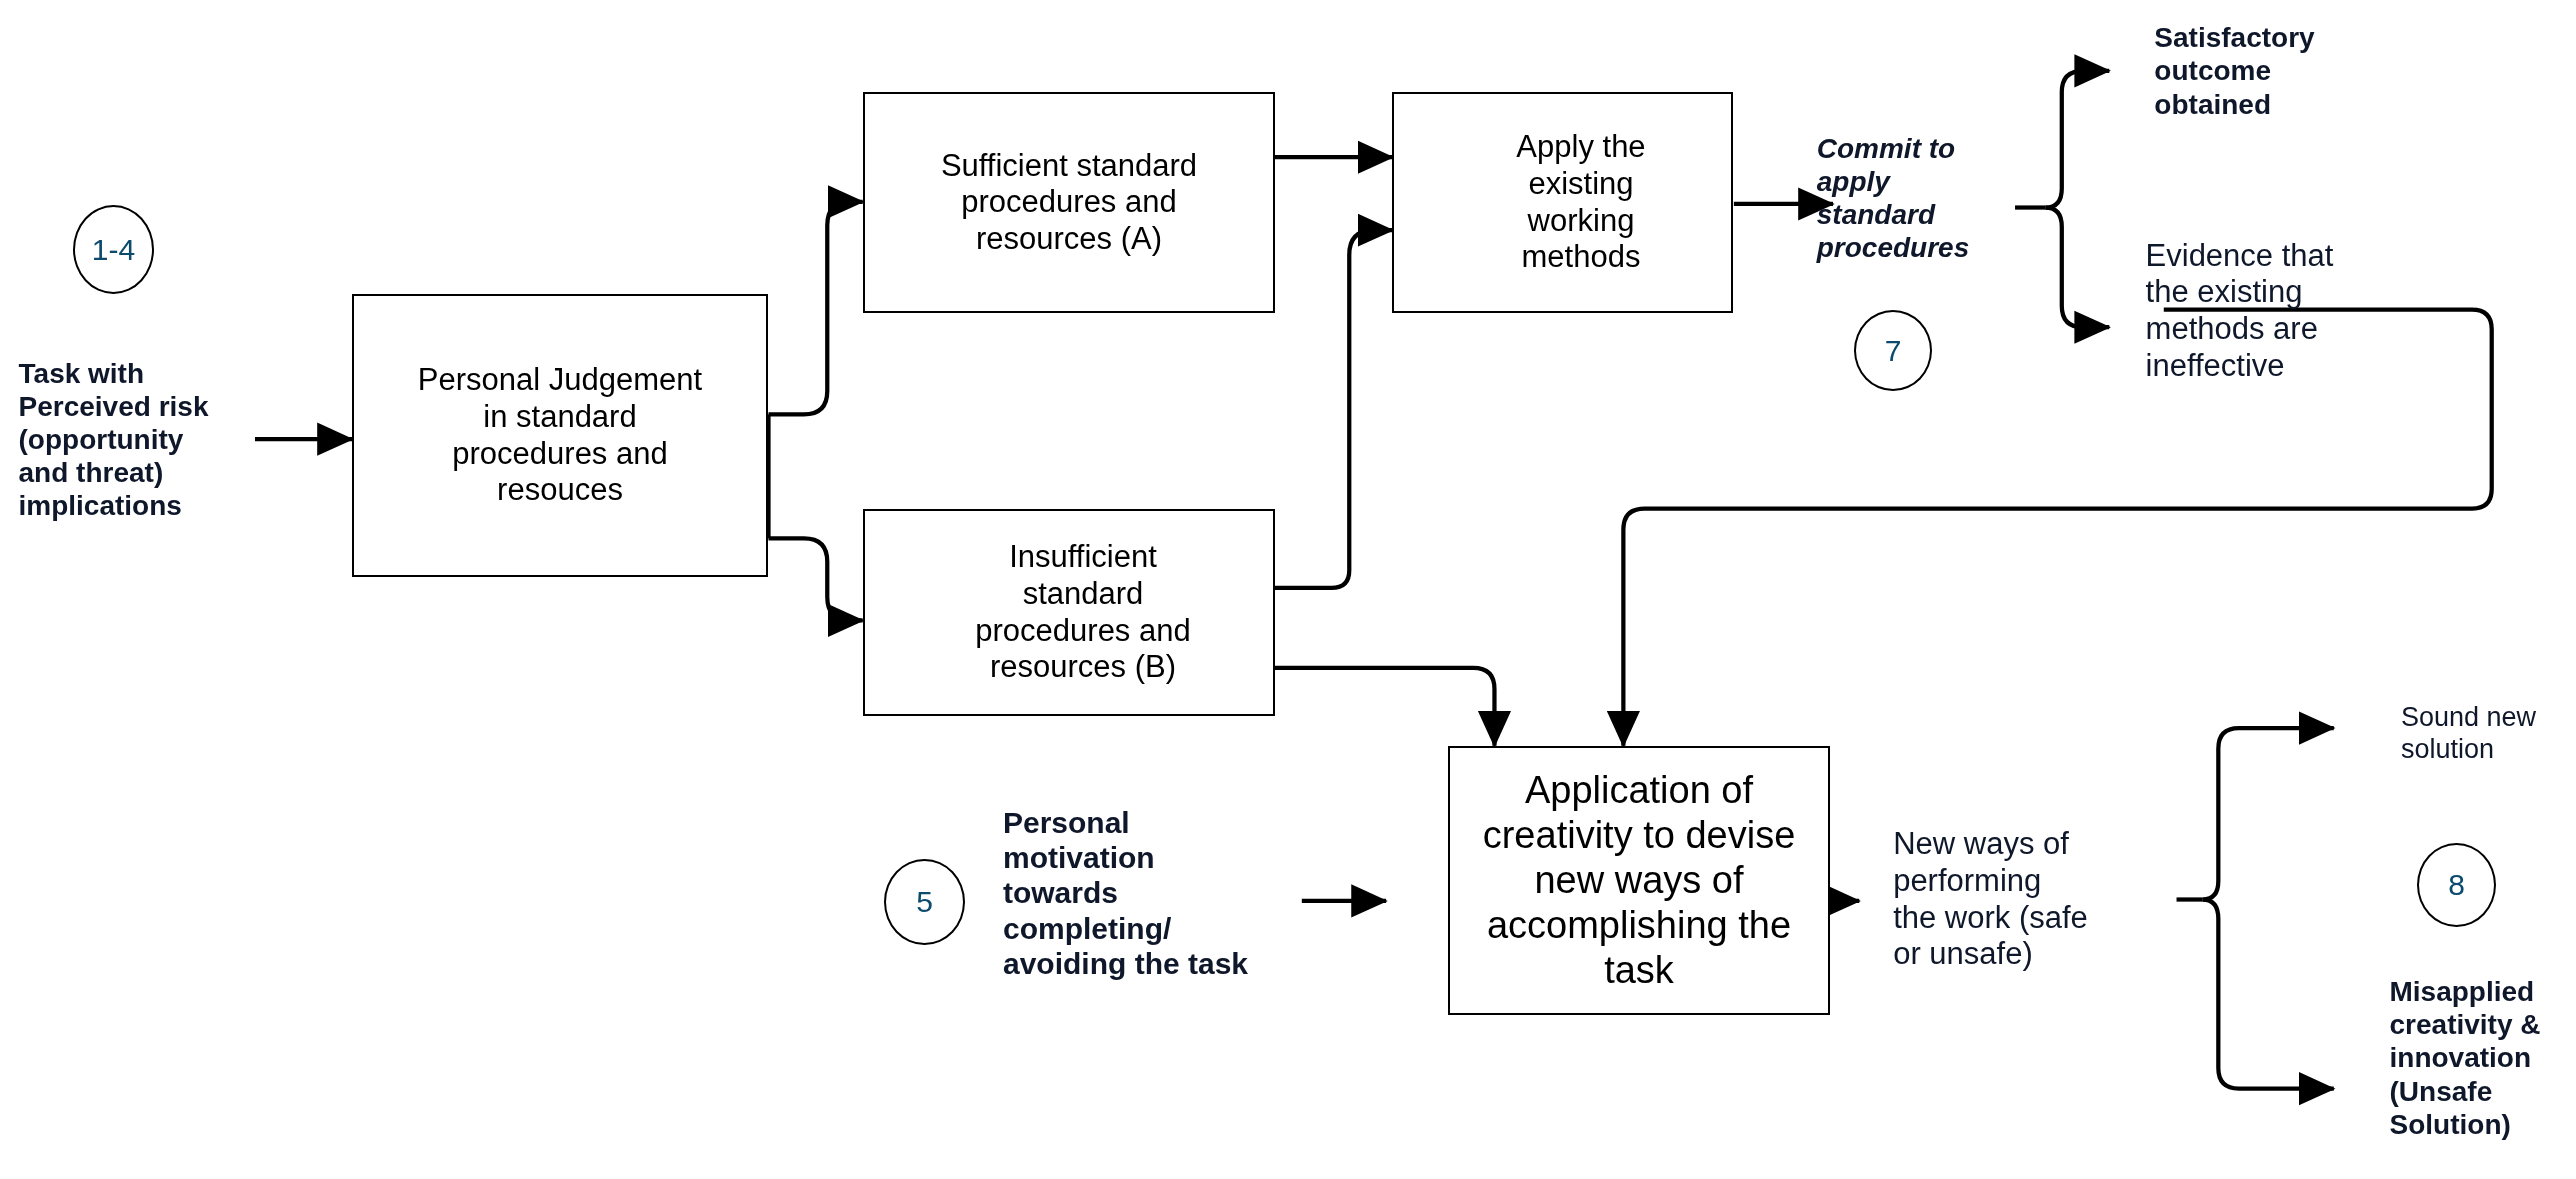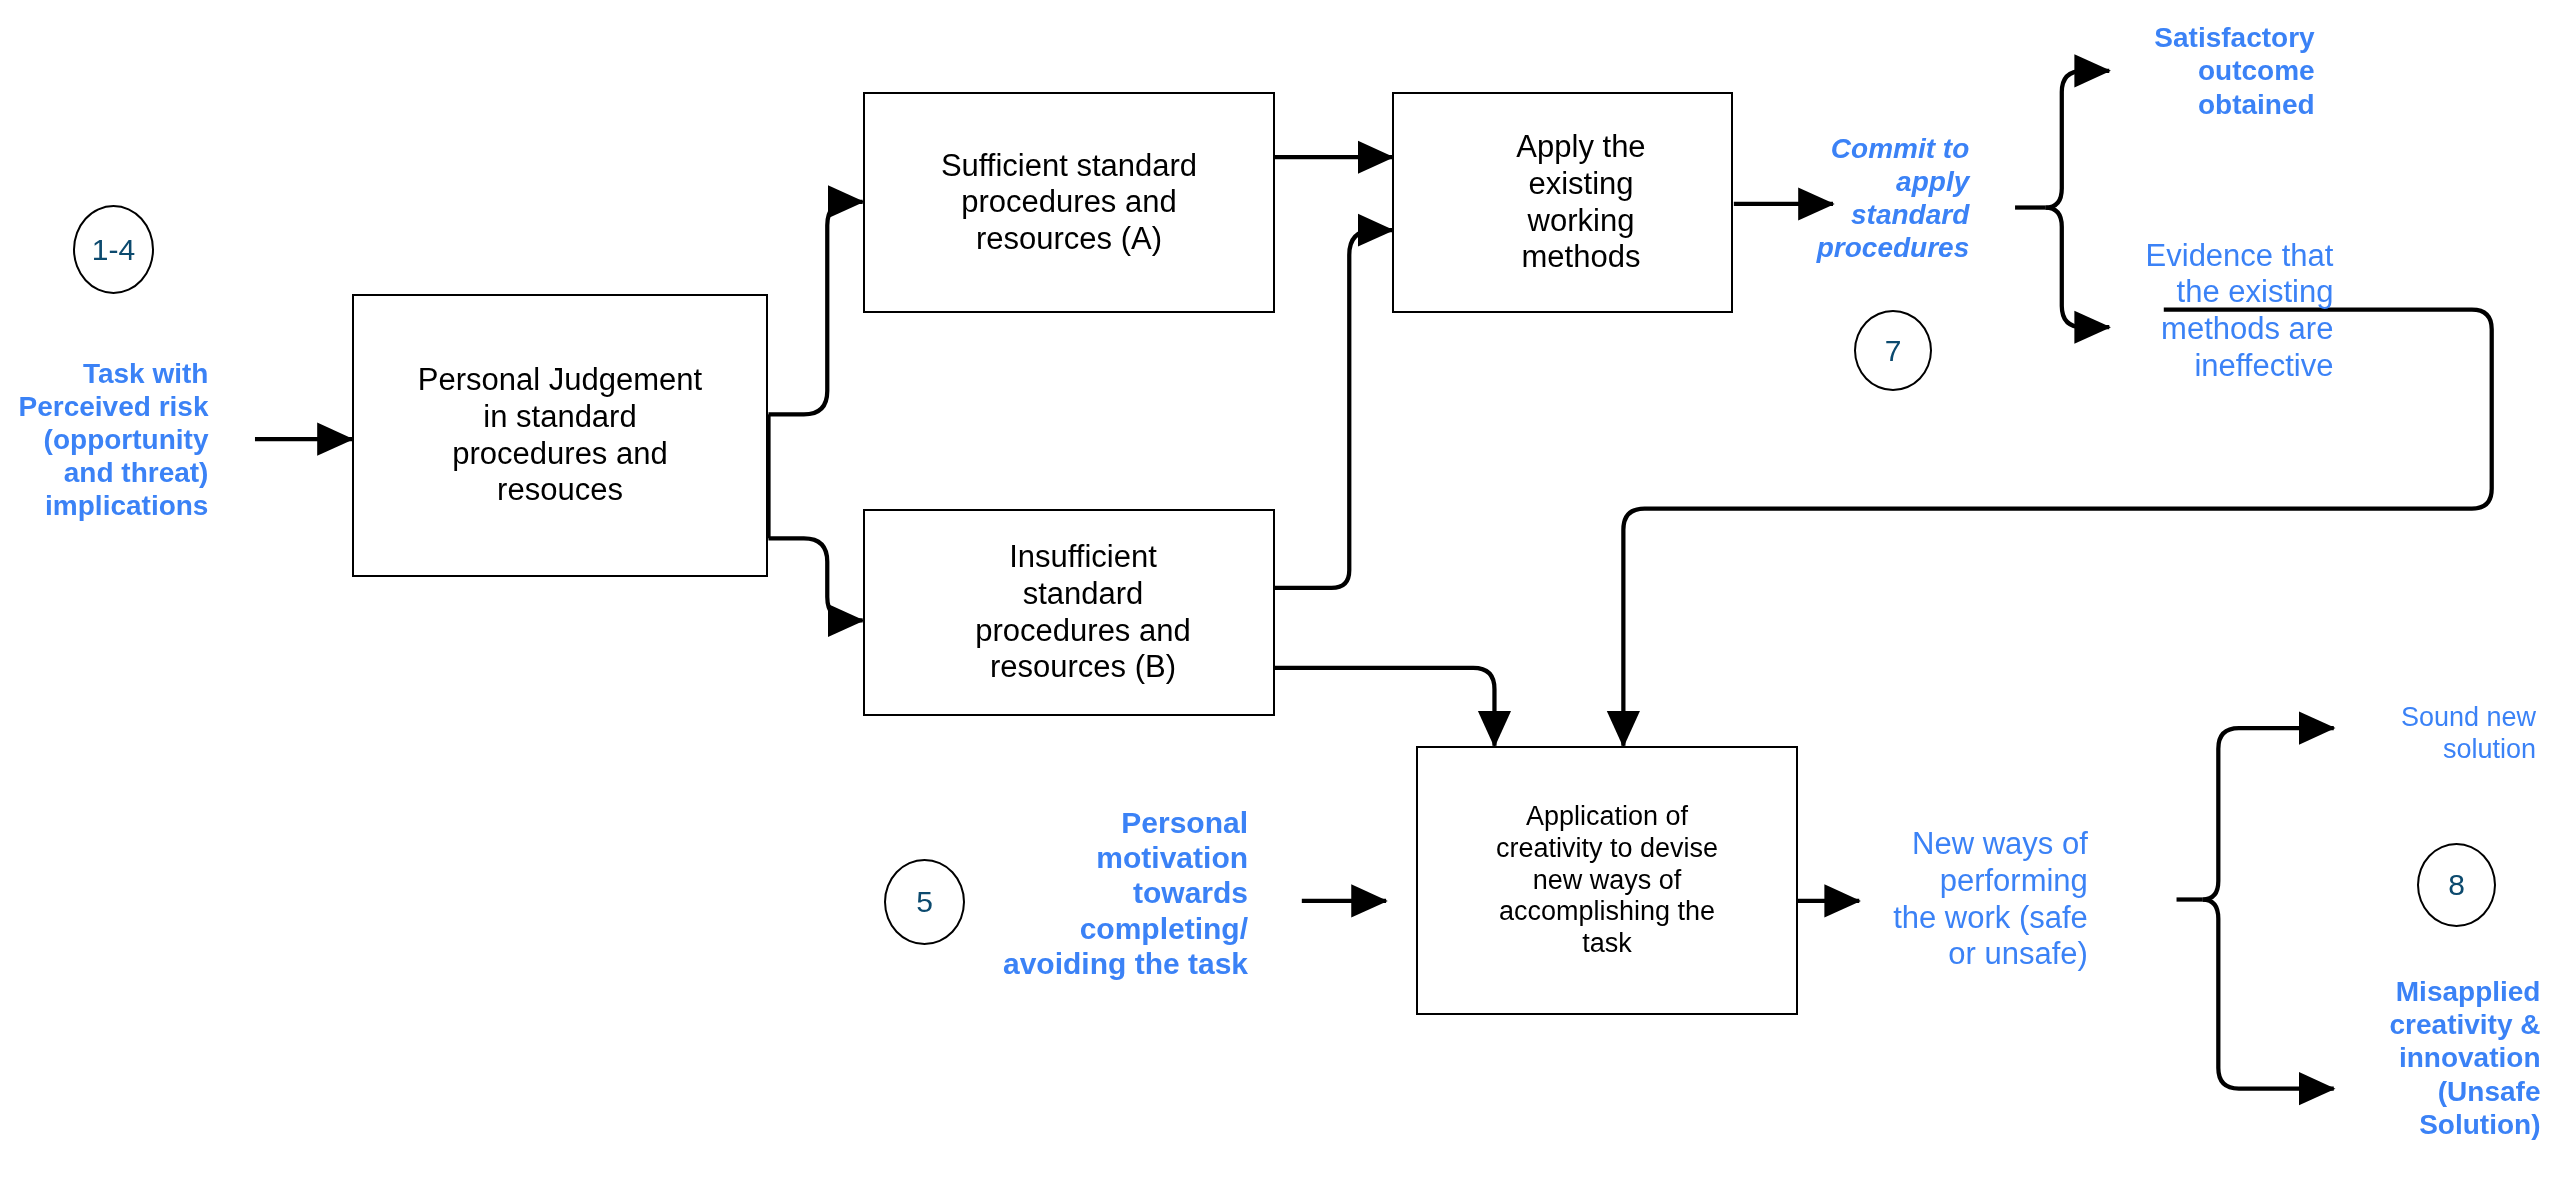--- a/index.html
+++ b/index.html
@@ -15,22 +15,22 @@
     align-items:center;
     justify-content:center;
     text-align:center;
     color:#000;
     line-height:1.18;
     font-weight:400;
     white-space:pre-line;
   }
   .free-text{
     position:absolute;
-    text-align:right;
-    color:#3b82f6;
+    text-align:left;
+    color:#0f172a;
     line-height:1.18;
     white-space:pre-line;
     display:flex;
     align-items:center;
     justify-content:center;
   }
   .free-text.bold{font-weight:700;}
   .circle-tag{
     position:absolute;
     border:2.8px solid #000;
@@ -158,20 +158,20 @@
   <div class="node-box" style="left:1392px;top:92px;width:341px;height:221px;font-size:31px;padding-left:37px;">Apply the
 existing
 working
 methods</div>
 
   <div class="node-box" style="left:863px;top:509px;width:412px;height:207px;font-size:31px;padding-left:28px;">Insufficient
 standard
 procedures and
 resources (B)</div>
 
-  <div class="node-box" style="left:1416px;top:746px;width:382px;height:269px;font-size:27px;">Application of
+  <div class="node-box" style="left:1448px;top:746px;width:382px;height:269px;font-size:38px;">Application of
 creativity to devise
 new ways of
 accomplishing the
 task</div>
 
 </div>
 
 
 </body></html>

